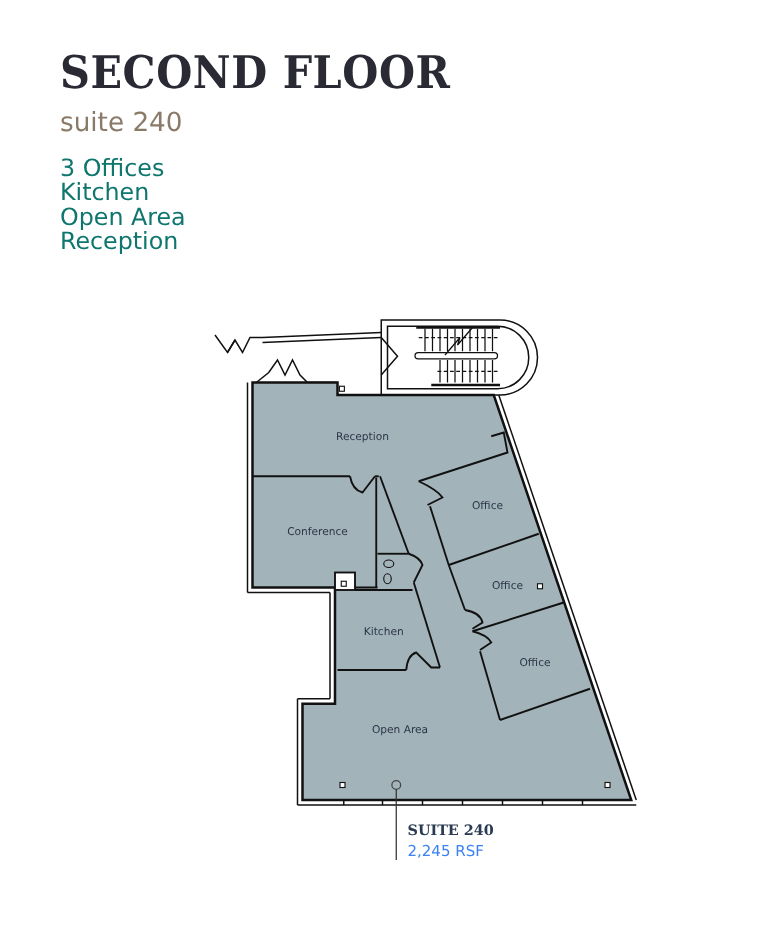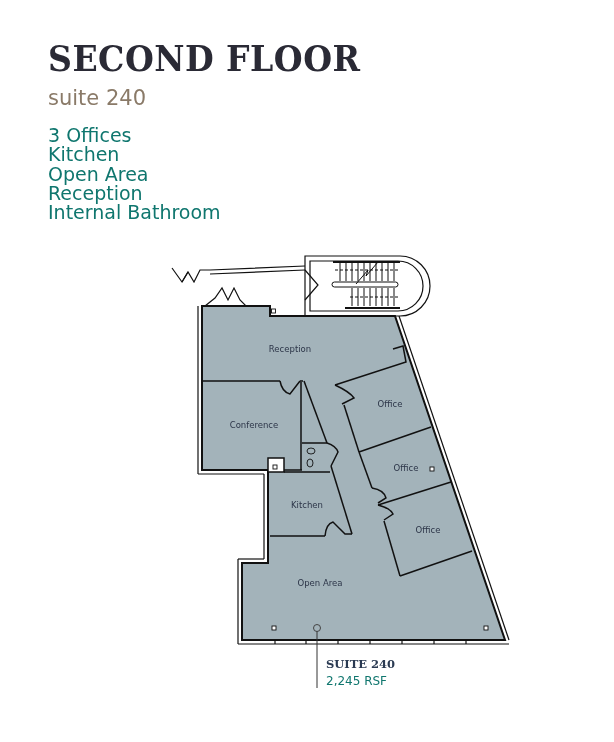--- a/index.html
+++ b/index.html
@@ -18,35 +18,34 @@
     .features { position: absolute; left: 48px; top: 126px; margin: 0; padding: 0; list-style: none; }
     .features li { font-family: "DejaVu Sans", sans-serif; font-size: 19px; color: #0f766e; line-height: 19.3px; }
     svg.plan { position: absolute; left: 0; top: 0; }
     .room-label { font-family: "DejaVu Sans", sans-serif; font-size: 8.5px; fill: #2c3548; }
     .suite-name {
       position: absolute; left: 326px; top: 657px;
       font-family: "DejaVu Serif", serif; font-weight: bold; font-size: 11.5px; color: #2a3a52;
     }
     .suite-area {
       position: absolute; left: 326px; top: 674px;
-      font-family: "DejaVu Sans", sans-serif; font-size: 12px; color: #0f766e;
+      font-family: "DejaVu Sans", sans-serif; font-size: 12px; color: #3b82f6;
     }
   </style>
 </head>
 <body>
 
 <div class="title">SECOND FLOOR</div>
 <div class="subtitle">suite 240</div>
 
 <ul class="features">
   <li>3 Offices</li>
   <li>Kitchen</li>
   <li>Open Area</li>
   <li>Reception</li>
-  <li>Internal Bathroom</li>
 </ul>
 
 <svg class="plan" width="614" height="742" viewBox="0 0 614 742" xmlns="http://www.w3.org/2000/svg">
 
   <g fill="none" stroke="#111" stroke-width="1.2">
     <polyline points="172,268 182,282 188,272 194,282 200,270 210,270 305,266"></polyline>
     <polyline points="182,282 188,272"></polyline>
     <line x1="210" y1="274" x2="305" y2="270"></line>
 
     <polyline points="205,306 215,298 222,288 228,300 234,288 240,300 246,306 270,306"></polyline>

